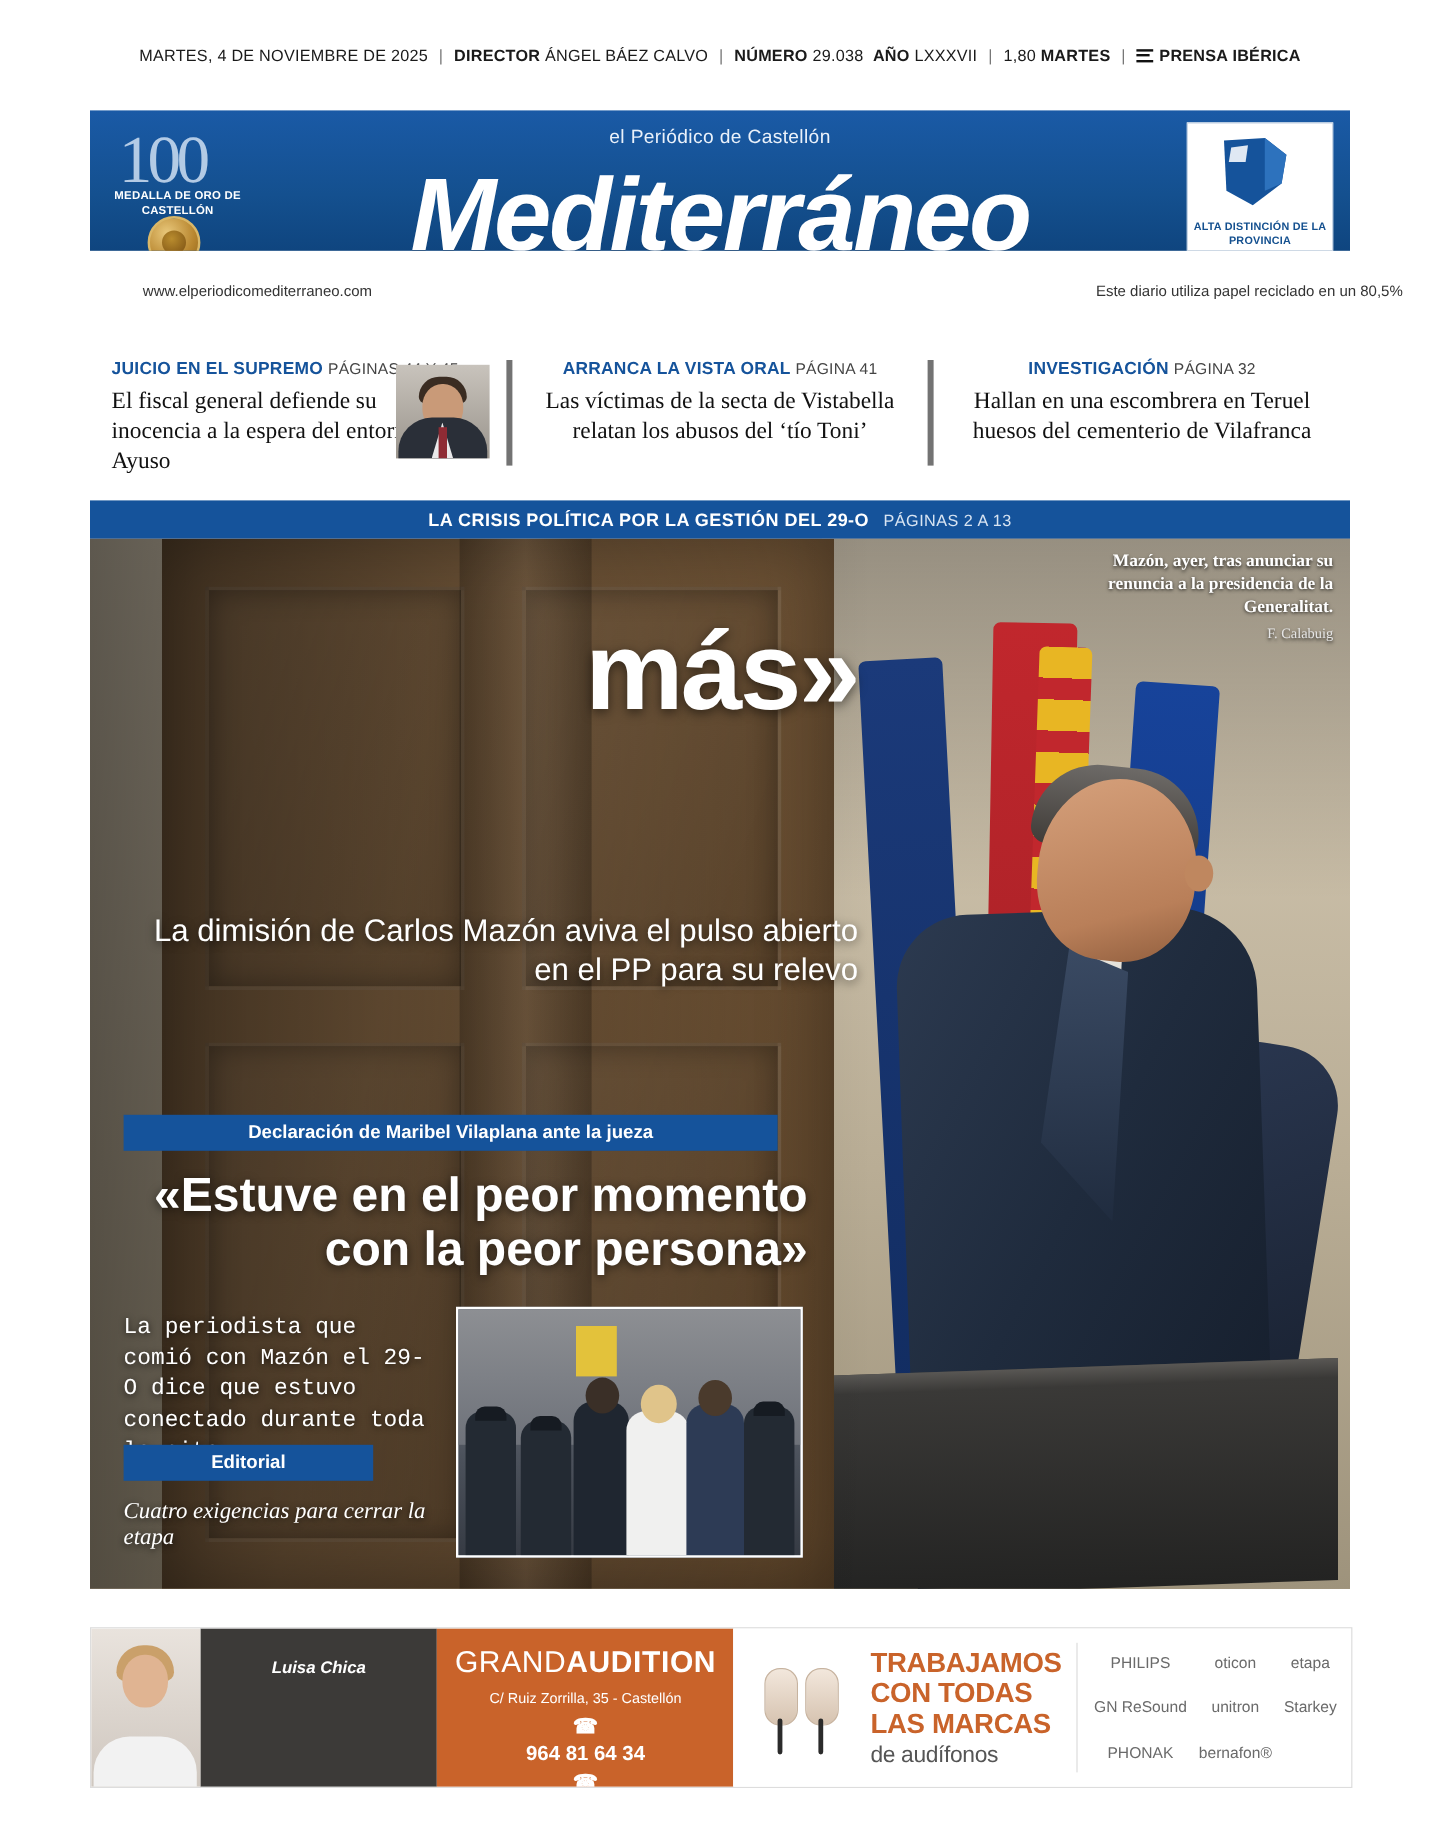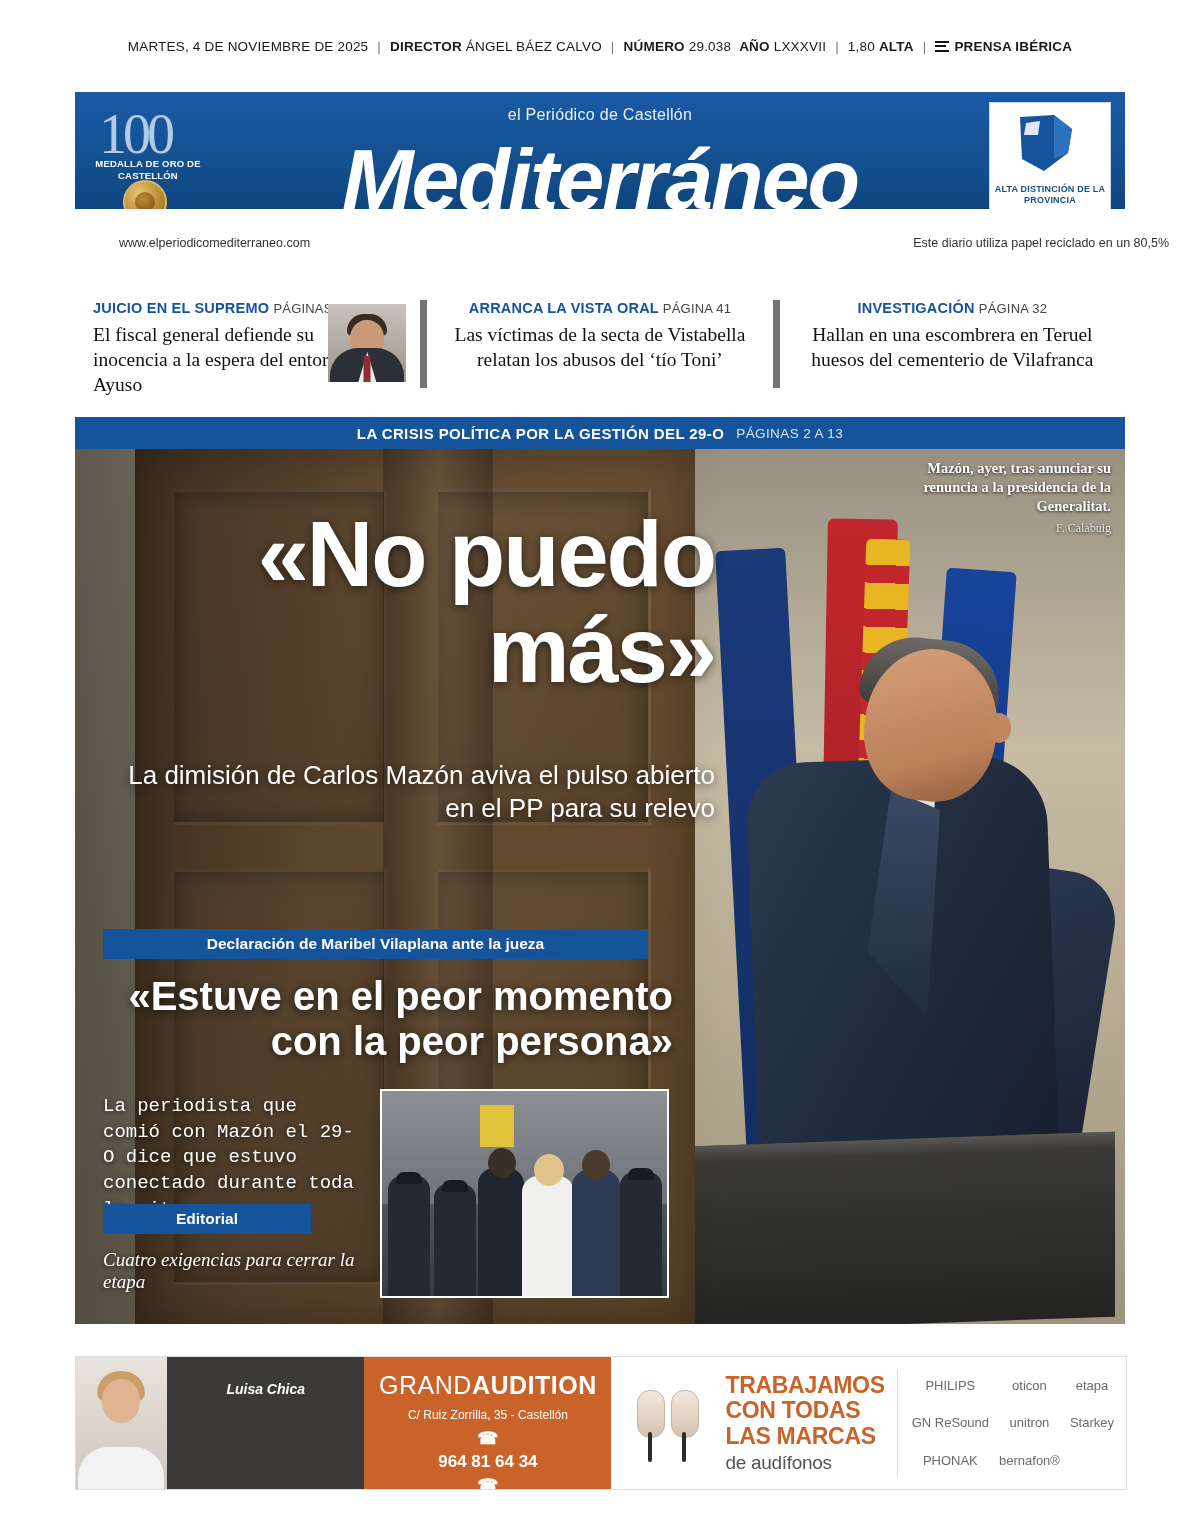--- a/index.html
+++ b/index.html
@@ -92,21 +92,21 @@
     display:flex;justify-content:space-between;
     font-family:"Liberation Sans",sans-serif;font-size:12.5px;color:#333;margin-left:44px;
   }
 
   
   .teasers{
     position:absolute;left:75px;top:300px;width:1050px;height:88px;
     display:flex;
   }
   .teaser{position:relative;padding:0 18px;flex:1;}
-  .teaser + .teaser{border-left:7px solid #737373;}
+  .teaser + .teaser{border-left:5px solid #737373;}
   .teaser .kicker{
     font-family:"Liberation Sans",sans-serif;font-size:14.5px;font-weight:bold;
     color:#15539b;letter-spacing:.2px;
   }
   .teaser .kicker .pg{color:#444;font-weight:normal;font-size:13px;}
   .teaser .head{
     margin-top:7px;font-family:"Liberation Serif",serif;font-size:19.5px;
     line-height:1.28;color:#111;
   }
   .teaser.t1 .head{width:300px;}
@@ -371,21 +371,21 @@
 
 <div class="page">
 
   <div class="topbar">
     <span class="seg">MARTES, 4 DE NOVIEMBRE DE 2025</span>
     <span class="sep">|</span>
     <span class="seg"><b>DIRECTOR</b>&nbsp;<span class="light">ÁNGEL BÁEZ CALVO</span></span>
     <span class="sep">|</span>
     <span class="seg"><b>NÚMERO</b>&nbsp;<span class="light">29.038</span>&nbsp;&nbsp;<b>AÑO</b>&nbsp;<span class="light">LXXXVII</span></span>
     <span class="sep">|</span>
-    <span class="seg"><span class="light">1,80</span>&nbsp;<b>ALTA</b></span>
+    <span class="seg"><span class="light">1,80</span>&nbsp;<b>MARTES</b></span>
     <span class="sep">|</span>
     <span class="pi-logo">
       <span class="pi-bars">
           <i></i>
           <i></i>
           <i></i>
         </span>
       <span>PRENSA IBÉRICA</span>
     </span>
   </div>
@@ -478,21 +478,20 @@
     </div>
     <div class="podium"></div>
     <div class="vignette"></div>
 
     <div class="photocap">
       <span>Mazón, ayer, tras anunciar su renuncia a la presidencia de la Generalitat.</span>
       <span class="credit">F. Calabuig</span>
     </div>
 
     <div class="bigtitle">
-      <span class="l1">«No puedo</span>
       <span class="l2">más»</span>
     </div>
     <div class="bigsub">La dimisión de Carlos Mazón aviva el pulso abierto en el PP para su relevo</div>
 
     <div class="sec-bar">Declaración de Maribel Vilaplana ante la jueza</div>
     <div class="sec-title">«Estuve en el peor momento con la peor persona»</div>
     <div class="sec-text">La periodista que comió con Mazón el 29-O dice que estuvo conectado durante toda la cita</div>
 
     <div class="inset">
       <div class="bg"></div>

